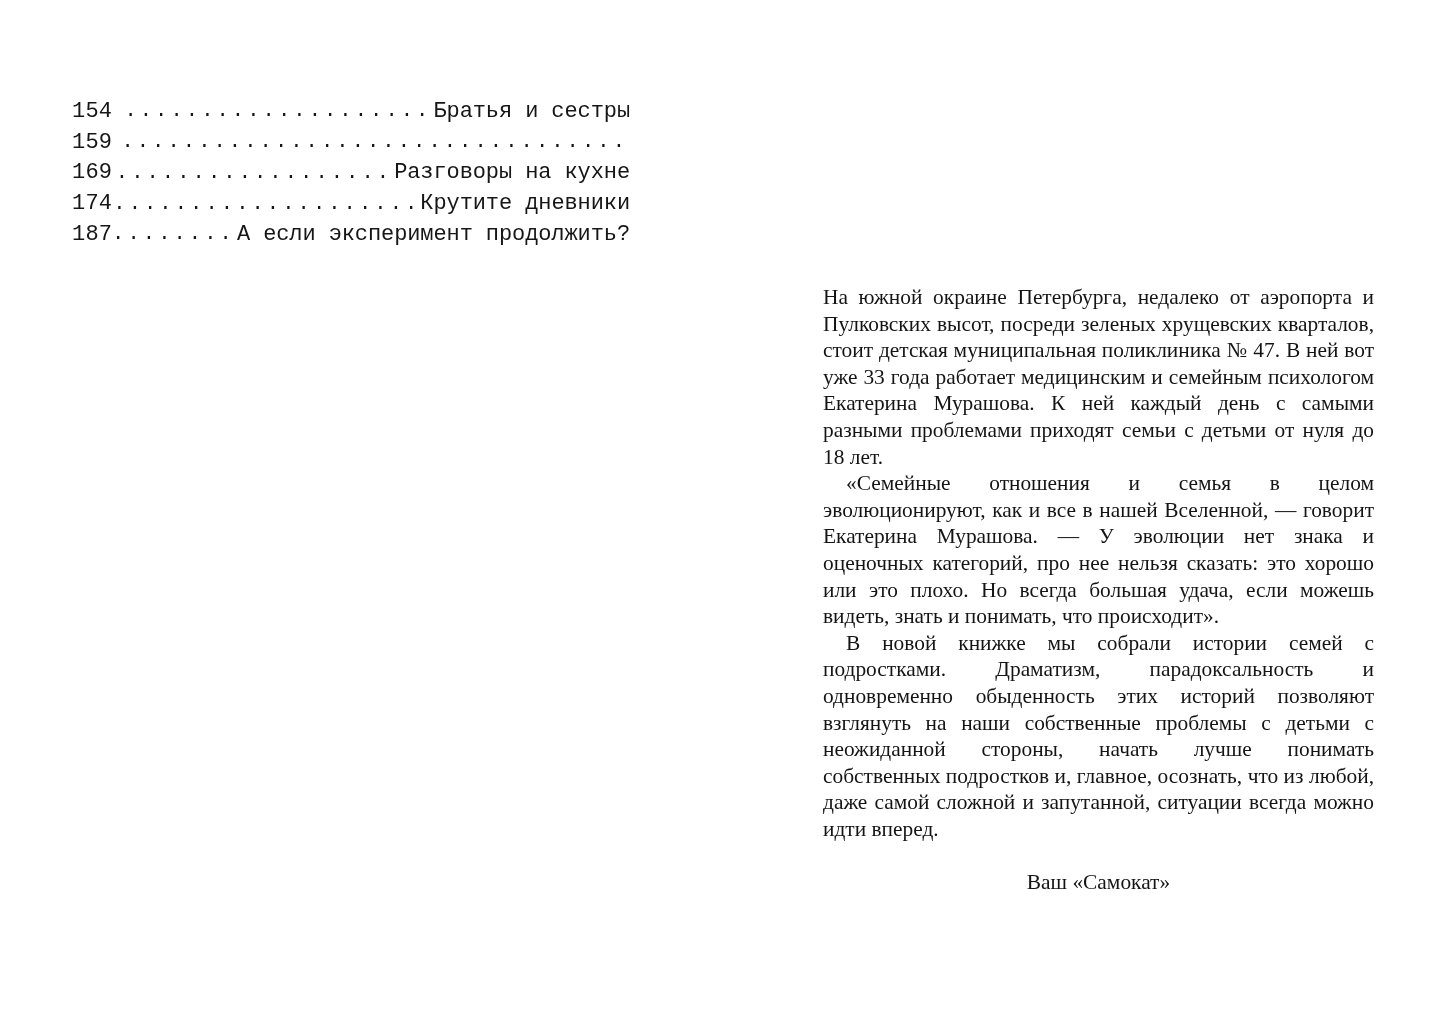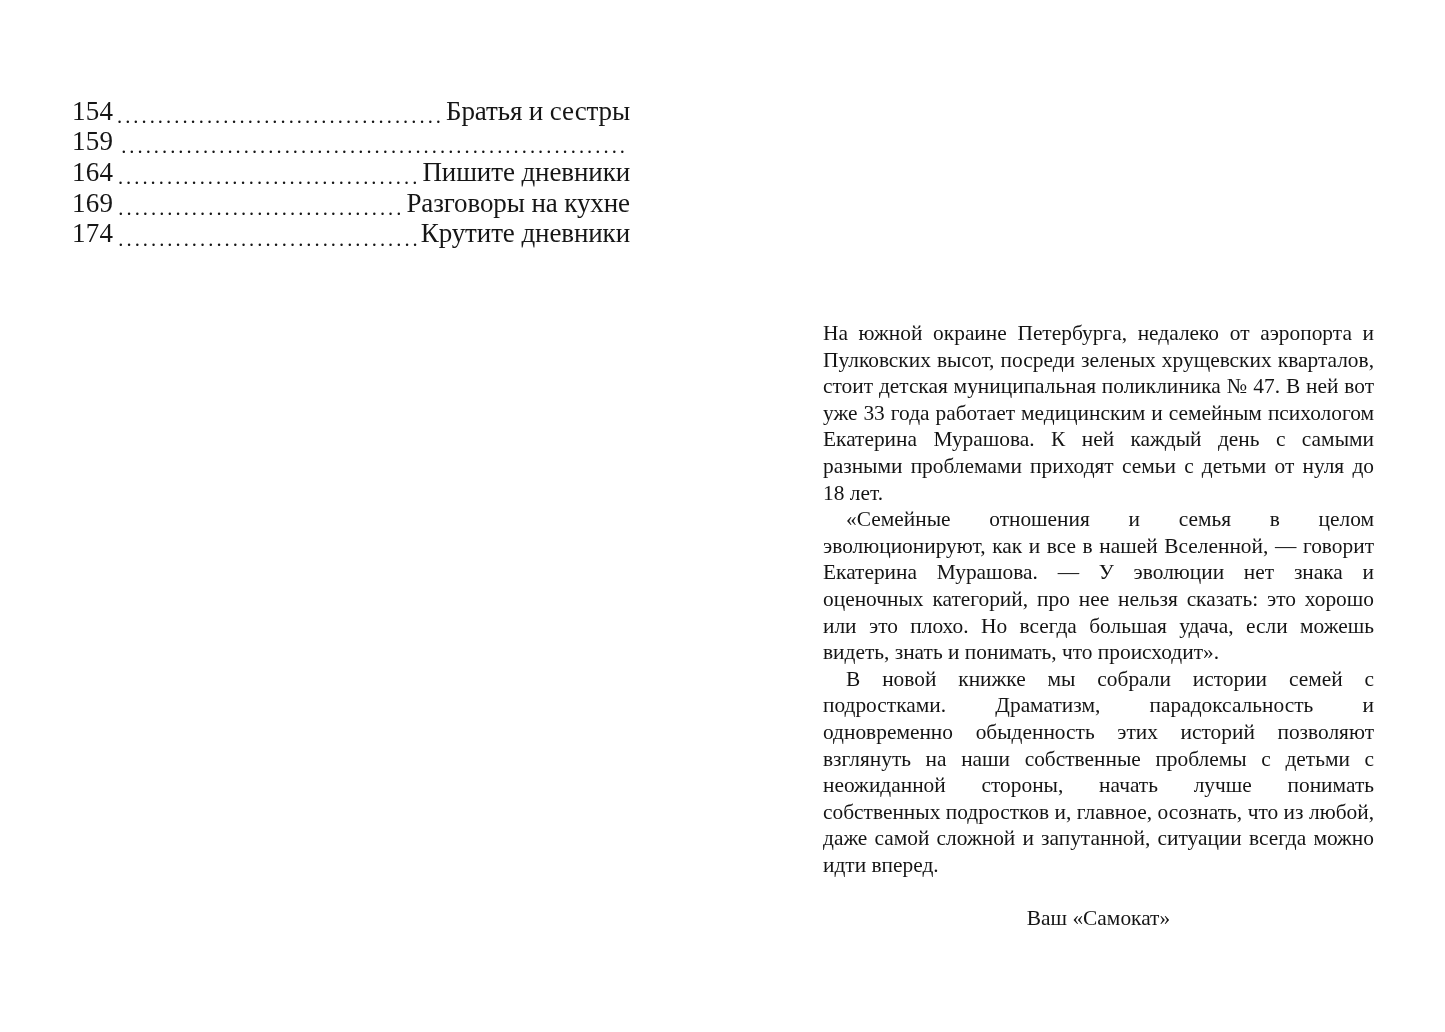--- a/index.html
+++ b/index.html
@@ -35,26 +35,26 @@
 
   .toc {
     position: absolute;
     left: 72px;
     top: 96px;
     width: 558px;
   }
 
   .toc-row {
     display: flex;
-    align-items: flex-end;
+    align-items: center;
     height: 30.7px;
     width: 100%;
     white-space: nowrap;
-    font-family: Liberation Serif, serif;
-    font-size: 27px;
+    font-family: Liberation Mono, monospace;
+    font-size: 22px;
     font-weight: 400;
     letter-spacing: -0.1px;
     color: #161616;
   }
 
   .toc-page {
     flex: 0 0 auto;
     font-variant-numeric: lining-nums tabular-nums;
     letter-spacing: 0.2px;
   }
@@ -92,21 +92,20 @@
     top: 0;
     width: 723px;
     height: 1032px;
   }
 
   .foreword {
     position: absolute;
     left: 101px;       
     top: 284px;
     width: 551px;      
-    margin-top: 36px;
   }
 
   .foreword p {
     margin: 0;
     font-family: "Liberation Serif", serif;
     font-size: 21.4px;
     line-height: 26.6px;
     text-align: justify;
     text-justify: inter-word;
     color: #141414;
@@ -137,39 +136,39 @@
         <span class="toc-page">154</span>
         <span class="toc-leader"></span>
         <span class="toc-title">Братья и сестры</span>
       </div>
 
       <div class="toc-row">
         <span class="toc-page">159</span>
         <span class="toc-leader"></span>
       </div>
 
-      <div class="toc-row">
-        <span class="toc-page">164</span>
-        <span class="toc-leader"></span>
-        <span class="toc-title">Пишите дневники</span>
-      </div>
 
       <div class="toc-row">
         <span class="toc-page">169</span>
         <span class="toc-leader"></span>
         <span class="toc-title">Разговоры на кухне</span>
       </div>
 
       <div class="toc-row tight">
         <span class="toc-page">174</span>
         <span class="toc-leader"></span>
         <span class="toc-title">Крутите дневники</span>
       </div>
 
 
+      <div class="toc-row">
+        <span class="toc-page">187</span>
+        <span class="toc-leader"></span>
+        <span class="toc-title">А если эксперимент продолжить?</span>
+      </div>
 
     </div>
   </div>
 
   <div class="page-right">
     <div class="foreword">
       <p>На южной окраине Петербурга, недалеко от аэропорта и Пулковских высот, посреди зеленых хрущевских кварталов, стоит детская муниципальная поликлиника № 47. В ней вот уже 33 года работает медицинским и семейным психологом Екатерина Мурашова. К ней каждый день с самыми разными проблемами приходят семьи с детьми от нуля до 18 лет.</p>
       <p>«Семейные отношения и семья в целом эволюционируют, как и все в нашей Вселенной, — говорит Екатерина Мурашова. — У эволюции нет знака и оценочных категорий, про нее нельзя сказать: это хорошо или это плохо. Но всегда большая удача, если можешь видеть, знать и понимать, что происходит».</p>
       <p>В новой книжке мы собрали истории семей с подростками. Драматизм, парадоксальность и одновременно обыденность этих историй позволяют взглянуть на наши собственные проблемы с детьми с неожиданной стороны, начать лучше понимать собственных подростков и, главное, осознать, что из любой, даже самой сложной и запутанной, ситуации всегда можно идти вперед.</p>
       <div class="signature">Ваш «Самокат»</div>

